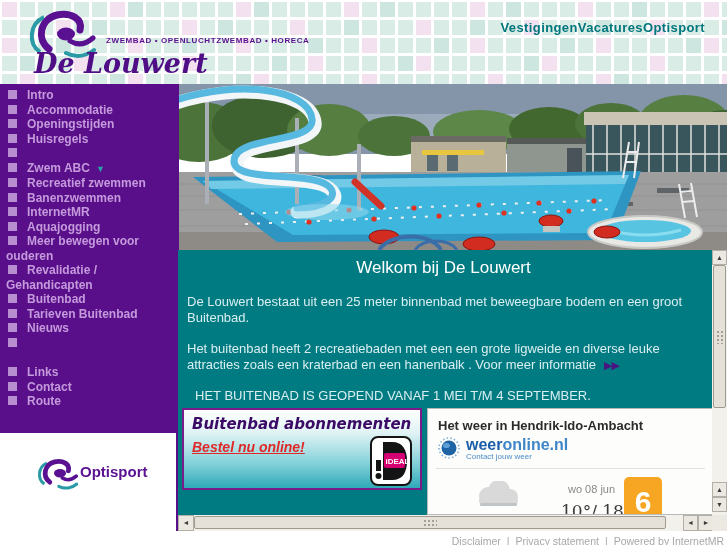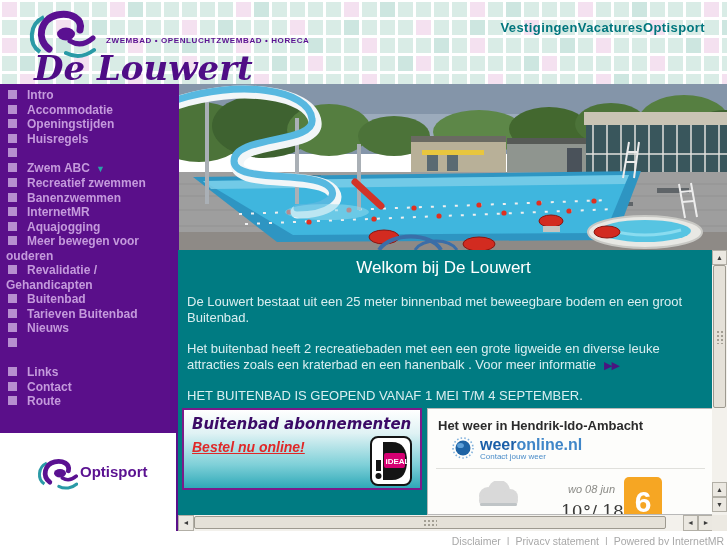--- a/index.html
+++ b/index.html
@@ -7,21 +7,21 @@
   body { font-family:"Liberation Sans","DejaVu Sans",sans-serif; }
   .page { position:relative; width:727px; height:545px; overflow:hidden; background:#fff; }
 
   
   .header { position:absolute; left:0; top:0; width:727px; height:84px; background:#ffffff; overflow:hidden; }
   .tile-grid { position:absolute; inset:0; }
   .tile { position:absolute; width:15px; height:15px; }
   .logo-block { position:absolute; left:18px; top:4px; width:420px; height:80px; }
   .swimmer { position:absolute; left:8px; top:4px; }
   .tagline { position:absolute; left:88px; top:32px; font-size:8px; font-weight:bold; letter-spacing:0.6px; color:#5a1191; white-space:nowrap; }
-  .brand { position:absolute; left:16px; top:44px; font-family:"DejaVu Serif","Liberation Serif",serif; font-style:italic; font-weight:bold; font-size:34px; color:#4f0d86; }
+  .brand { position:absolute; left:16px; top:44px; font-family:"DejaVu Serif","Liberation Serif",serif; font-style:italic; font-weight:bold; font-size:27px; color:#4f0d86; }
   .topnav { position:absolute; right:22px; top:20px; display:flex; }
   .topnav a { font-size:13px; font-weight:bold; color:#00767d; text-decoration:none; letter-spacing:0.4px; cursor:pointer; }
 
   
   .sidebar { position:absolute; left:0; top:84px; width:176px; height:349px; background:#5a0f8a; padding:4px 2px 0 6px; }
   .mi { display:block; font-size:12px; font-weight:bold; color:#c49adc; line-height:14.5px; cursor:pointer; }
   .mi .bullet { display:inline-block; width:9px; height:9px; background:#b78fd0; margin:0 10px 0 2px; }
   .mi .mi-label { color:#c49adc; }
   .mi .dd { color:#2aa0a8; font-size:9px; margin-left:6px; }
   .mi.gap { margin-top:15px; }
@@ -29,43 +29,43 @@
   .optisport-logo { position:absolute; left:36px; top:22px; display:flex; align-items:center; }
   .optisport-text { font-size:15px; font-weight:bold; color:#5a1191; margin-left:2px; margin-top:-8px; }
 
   
   .main { position:absolute; left:176px; top:84px; width:551px; height:447px; }
   .photo { position:absolute; left:0; top:0; width:551px; height:166px; border-left:3px solid #5a0f8a; overflow:hidden; }
   .content { position:absolute; left:0; top:166px; width:551px; height:281px; background:#007b82; border-left:2px solid #5a0f8a; }
   .content-text { position:absolute; left:0; top:0; width:536px; padding:8px 14px 0 9px; color:#d9eef0; }
   .welcome { text-align:center; color:#ffffff; font-size:17px; margin-bottom:16px; font-weight:normal; }
   .content-text p { font-size:13px; line-height:16px; margin-bottom:15px; }
-  .p-caps { font-size:12.5px; }
+  .p-caps { font-size:12.5px;margin-left:8px; }
   .more-arrows { color:#4a1580; font-size:11px; letter-spacing:-1px; margin-left:8px; cursor:pointer; }
 
   
   .banner { position:absolute; left:4px; top:158px; width:240px; height:82px; border:2px solid #7a1b8a;
             background:linear-gradient(#ffffff 0%, #dff2f4 30%, #7fd0d8 70%, #2fa9b8 100%); cursor:pointer; }
   .banner-title { font-family:"DejaVu Sans","Liberation Sans",sans-serif; font-style:italic; font-weight:bold; font-size:15px; color:#3b0a66; padding:5px 8px 2px 8px; }
   .banner-l1 { font-style:italic; font-weight:bold; font-size:14px; color:#e02828; padding:4px 0 2px 8px;text-decoration:underline; }
   .banner-l2 { font-weight:bold; font-size:15px; color:#ffffff; padding:2px 0 0 8px; text-shadow:0 1px 1px rgba(0,60,70,.35); }
   .ideal { position:absolute; right:8px; top:26px; }
 
   
   .weather { position:absolute; left:249px; top:158px; width:287px; height:107px; background:#fdfdfb; border:1px solid #b8b8b8; overflow:hidden; }
   .weather-title { font-size:13px; font-weight:bold; color:#2b2b2b; padding:9px 0 4px 10px; }
-  .wol { display:flex; align-items:center; padding-left:24px; }
+  .wol { display:flex; align-items:center; padding-left:10px; }
   .wol-text { margin-left:4px; }
   .wol-name { font-size:16px; font-weight:bold; color:#1b5fa8; line-height:15px; }
   .wol-name .lite { color:#3f86c8; font-weight:bold; }
   .wol-tag { font-size:8px; color:#4a8cc8; }
   .w-div { border-top:1px solid #e0e0dc; margin:7px 8px 0 8px; }
   .w-row { position:relative; height:60px; }
   .w-cloud { position:absolute; left:44px; top:12px; }
-  .w-day { position:absolute; left:140px; top:14px; font-size:11px; color:#8a8a86;font-style:italic; }
+  .w-day { position:absolute; left:140px; top:14px; font-size:11px; color:#8a8a86; }
   .w-temp { position:absolute; left:133px; top:32px; font-size:17px; color:#3a3a38; font-family:"DejaVu Serif","Liberation Serif",serif; }
   .w-rate { position:absolute; left:196px; top:8px; width:38px; height:52px; background:#f6a623; border-radius:5px;
             color:#fff; font-size:30px; font-weight:bold; text-align:center; line-height:50px; }
 
   
   .vscroll { position:absolute; right:0; top:0; width:15px; height:265px; background:#f3f1ec; }
   .hscroll { position:absolute; left:0; bottom:0; width:536px; height:16px; background:#f3f1ec; }
   .sb-btn { position:absolute; width:15px; height:15px; background:#ebe8e1; border:1px solid #b2afa6; color:#3c3c3c;
             font-size:7px; line-height:13px; text-align:center; cursor:pointer; }
   .sb-thumb { position:absolute; background:#e5e1d8; border:1px solid #9e9a90; border-radius:2px; cursor:grab; }

